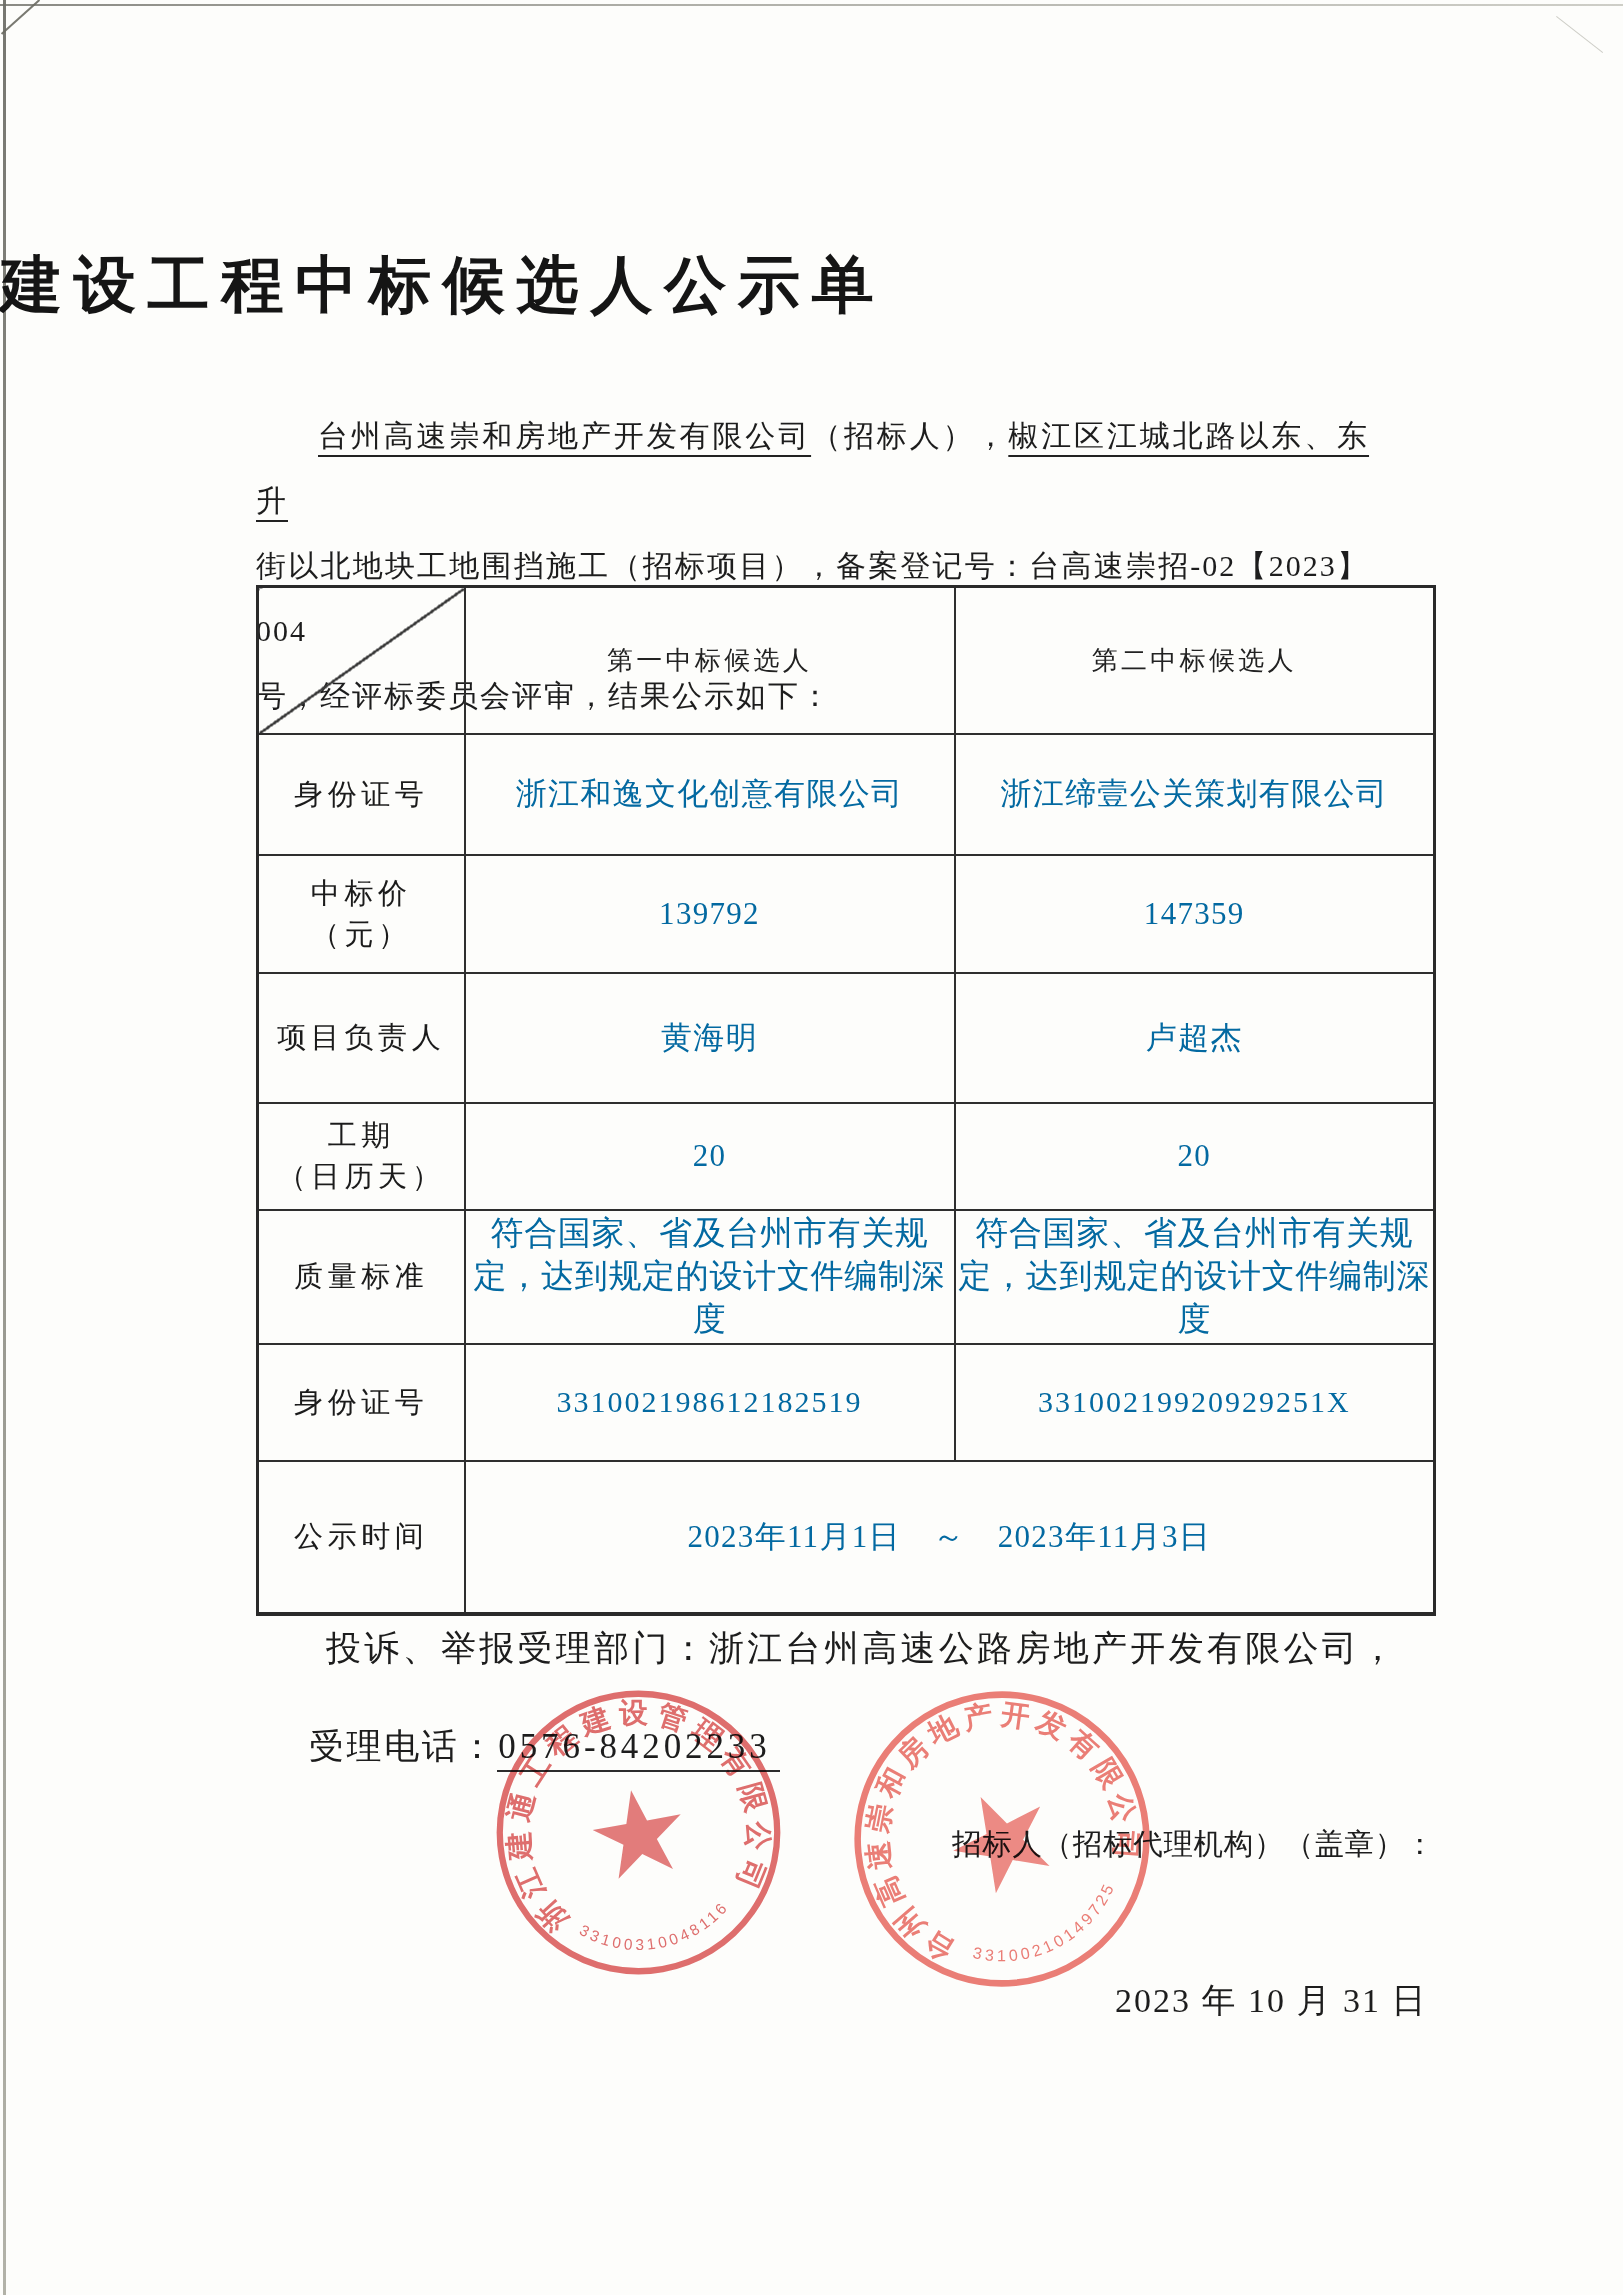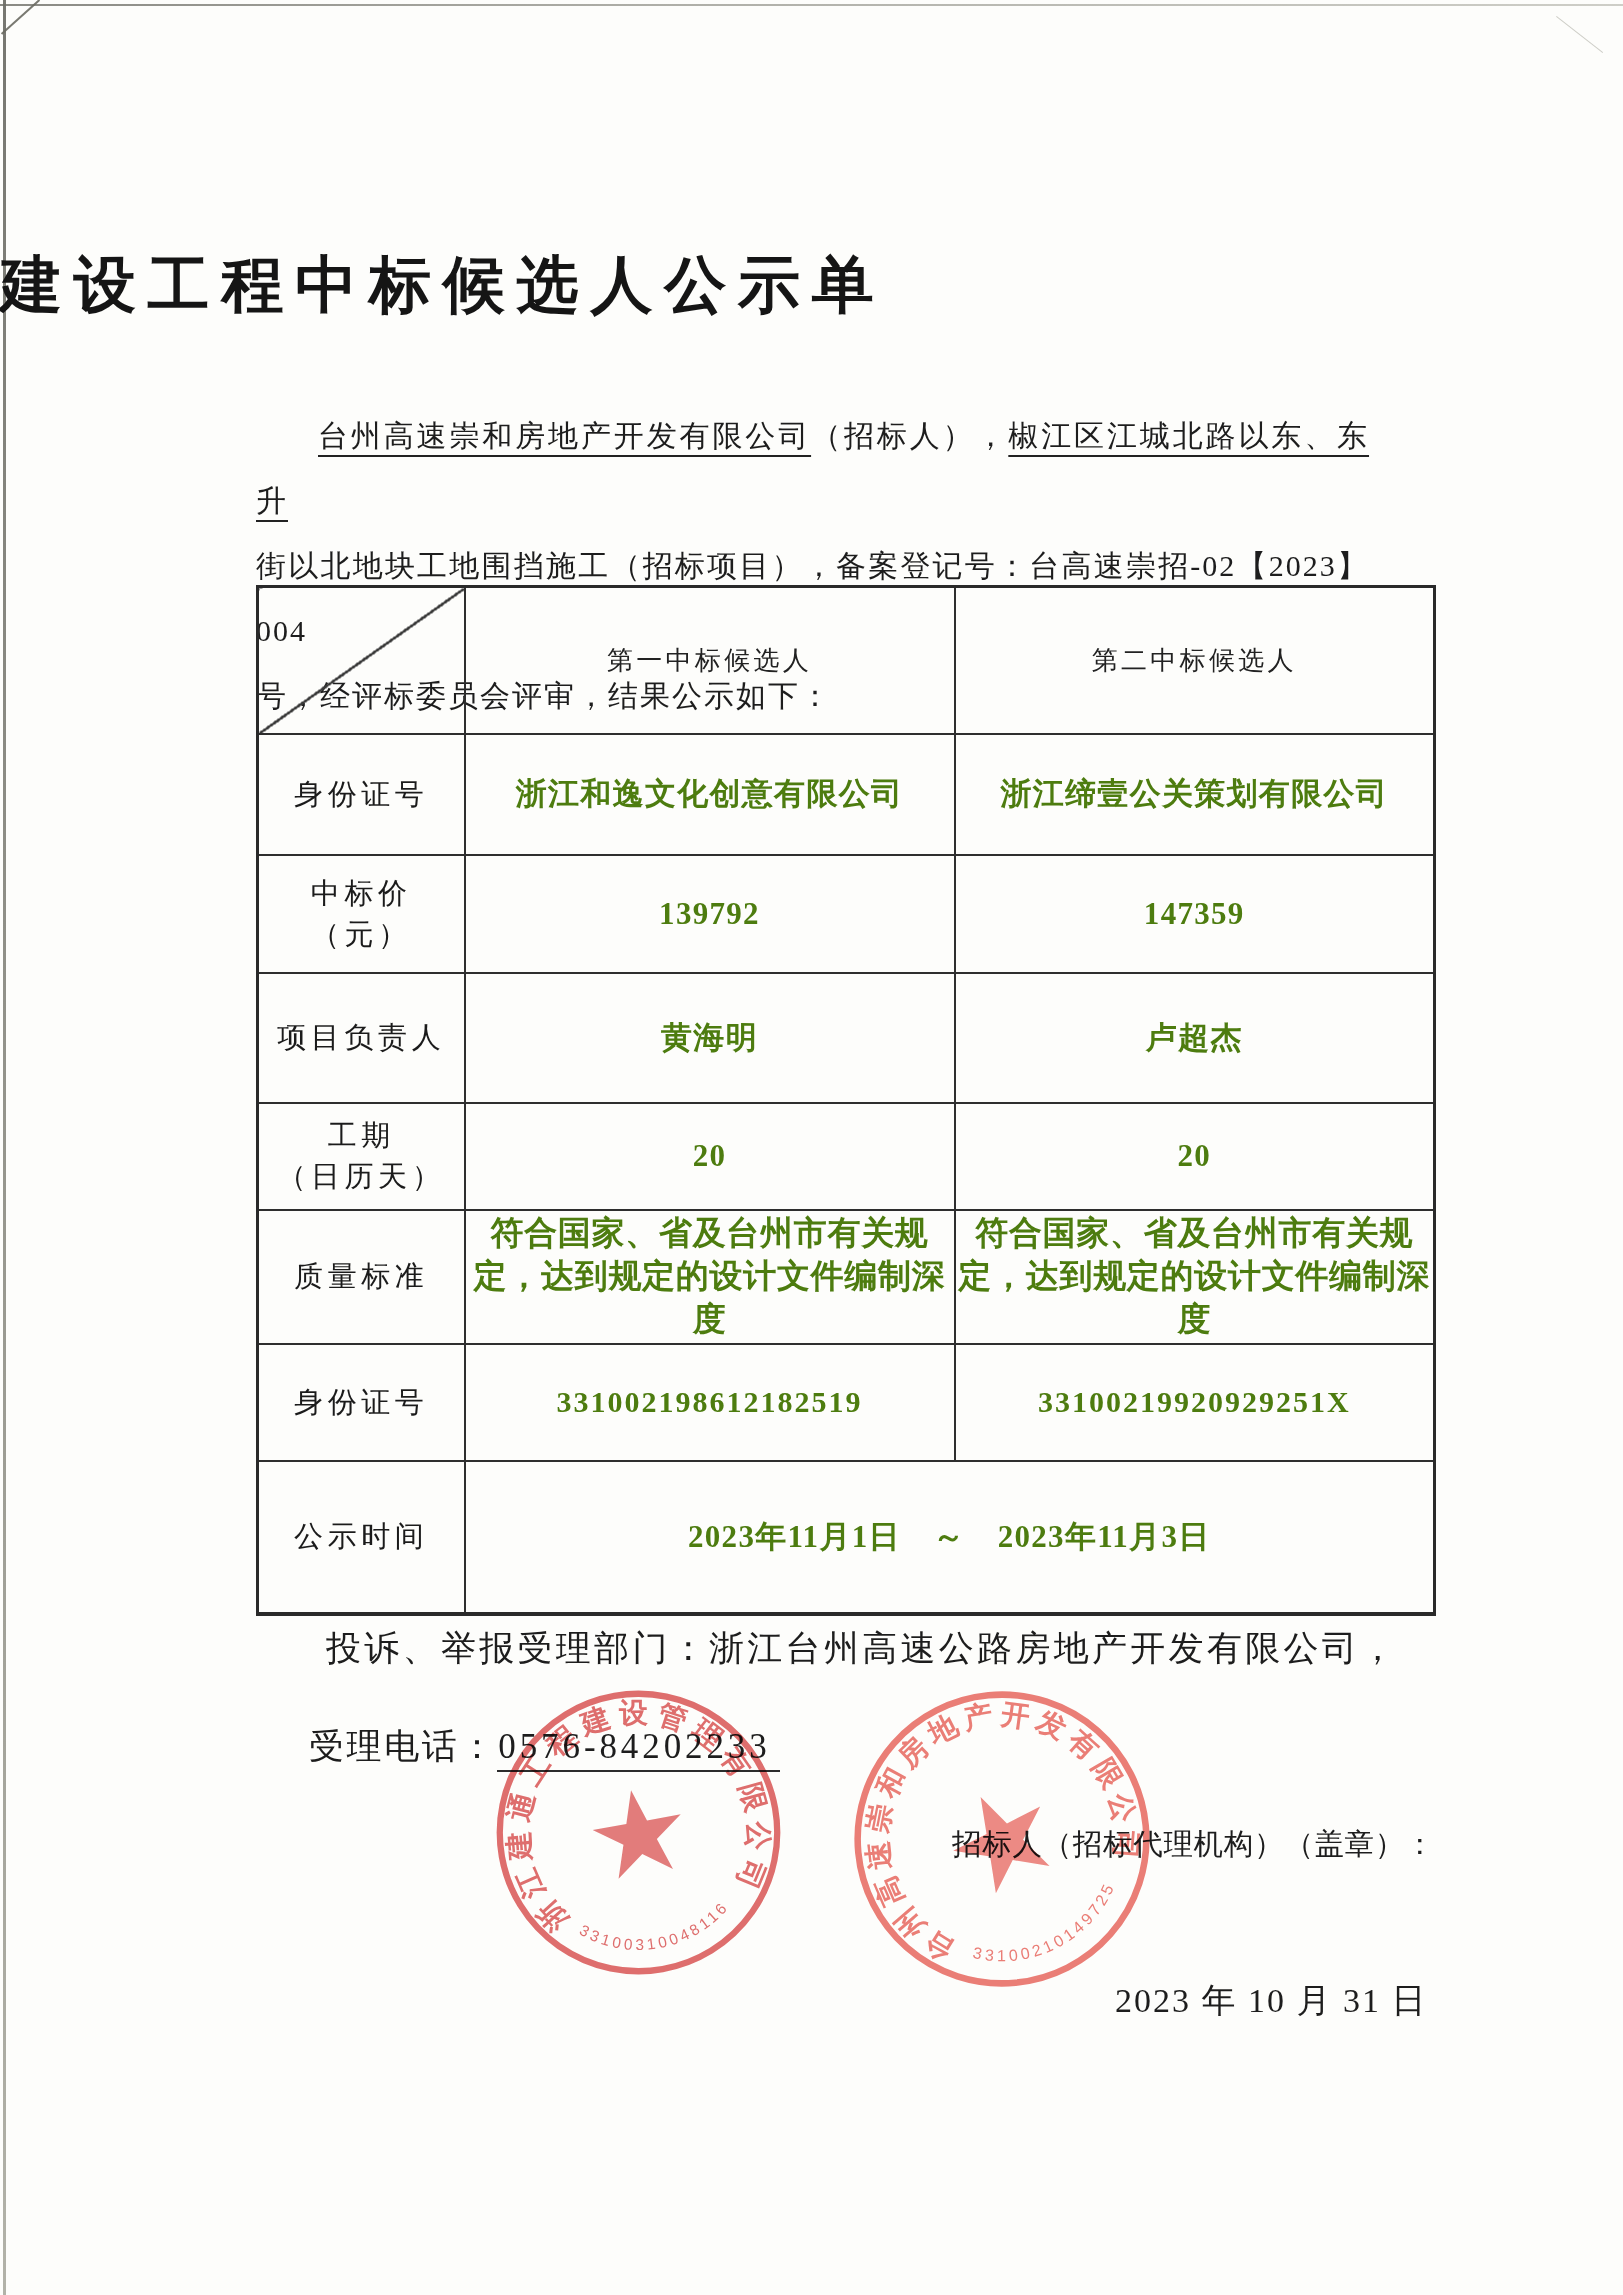--- a/index.html
+++ b/index.html
@@ -32,21 +32,21 @@
   table.bid{
     position:absolute;left:256px;top:585px;
     width:1177px;border-collapse:collapse;table-layout:fixed;
     border:3.3px solid #2a2a2a;border-bottom-width:4.6px;
   }
   table.bid td{border:2px solid #2e2e2e;text-align:center;vertical-align:middle;padding:0;}
   .r0{height:147px}.r1{height:121px}.r2{height:118px}.r3{height:130px}
   .r4{height:107px}.r5{height:134px}.r6{height:117px}.r7{height:153px}
   td.hed{font-size:26px;letter-spacing:3.3px;color:#222;}
   td.lab{font-size:29px;letter-spacing:4.6px;white-space:pre-line;line-height:41px;color:#1b1b1b;}
-  td.val{font-size:31px;letter-spacing:1.3px;color:#4d7c0f;font-weight:bold;}
+  td.val{font-size:31px;letter-spacing:1.3px;color:#0369a1;}
   td.qcell{font-size:33px;line-height:43px;text-align:justify;padding:0 22px;letter-spacing:0.7px;}
   td.idcell{font-size:30px;letter-spacing:2px;}
   td.diag{
     background:linear-gradient(to bottom right,
       transparent 0 calc(50% - 1.3px),
       #3a3a3a calc(50% - 1.3px) calc(50% + 1.3px),
       transparent calc(50% + 1.3px) 100%);
   }
   
   .complaint{position:absolute;left:326px;top:1625px;font-size:35px;letter-spacing:3.3px;white-space:nowrap;z-index:2;}

